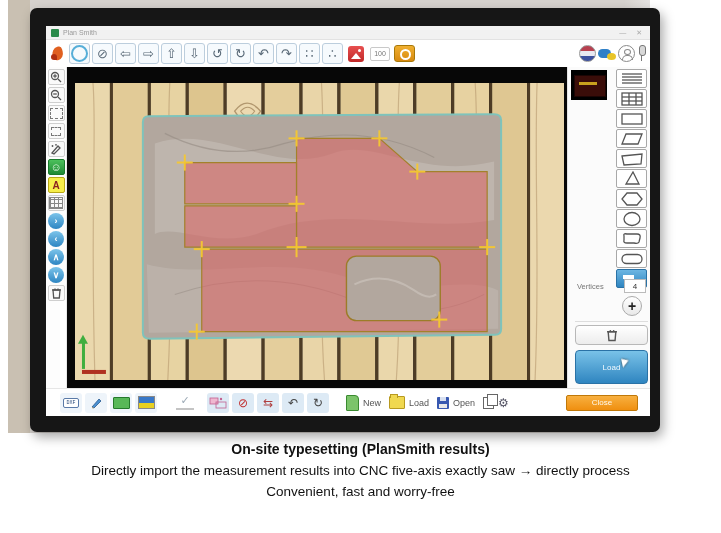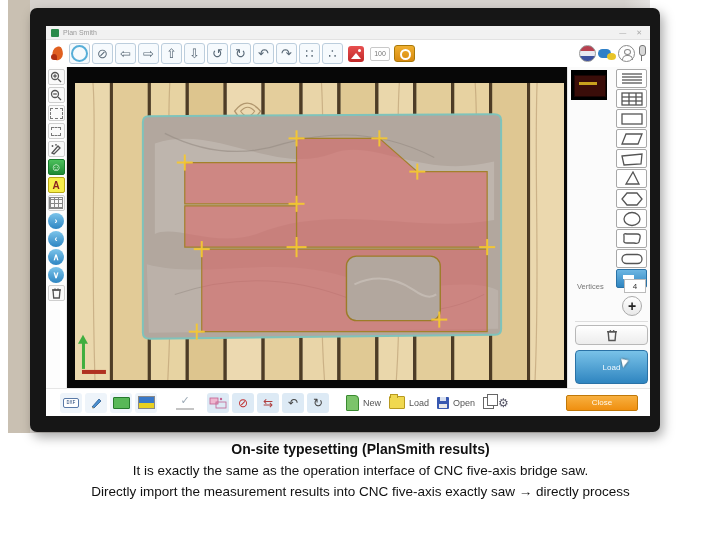--- a/index.html
+++ b/index.html
@@ -493,16 +493,16 @@
         </div>
         <span class="bb-sp"></span>
         <button class="close-btn">Close</button>
       </div>
 
     </div>
   </div>
 
   <div class="caption">
     <div class="cap1">On-site typesetting (PlanSmith results)</div>
-    <div class="capl">It is exactly the same as the operation interface of CNC five-axis bridge saw.</div>
     <div class="capl">Directly import the measurement results into CNC five-axis exactly saw → directly process</div>
+    <div class="capl">Convenient, fast and worry-free</div>
   </div>
 </div>
 
 </body></html>

